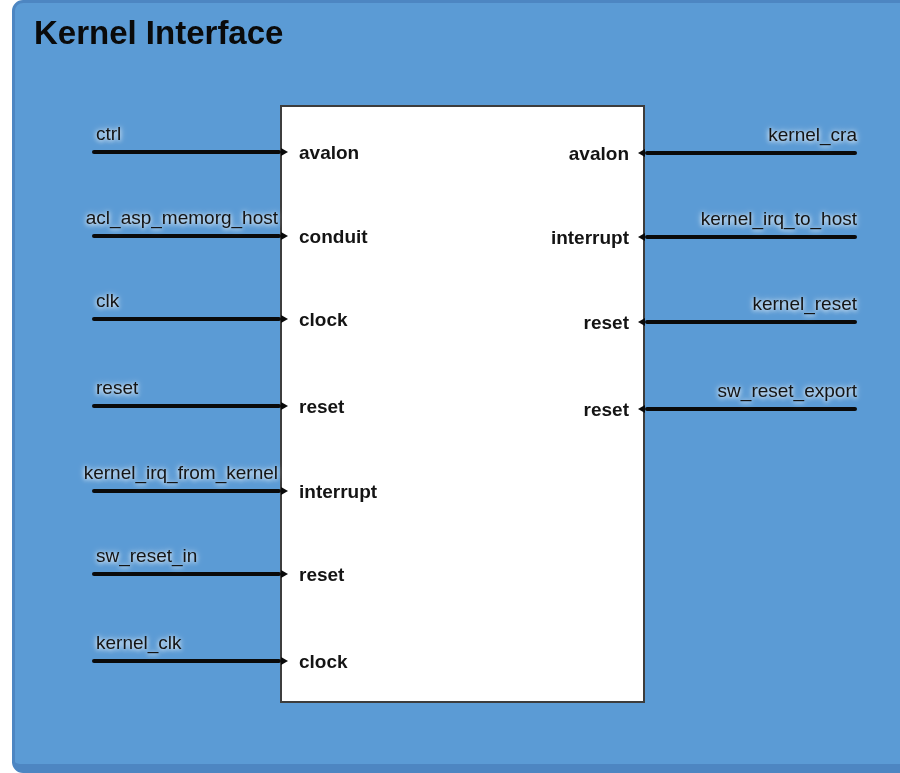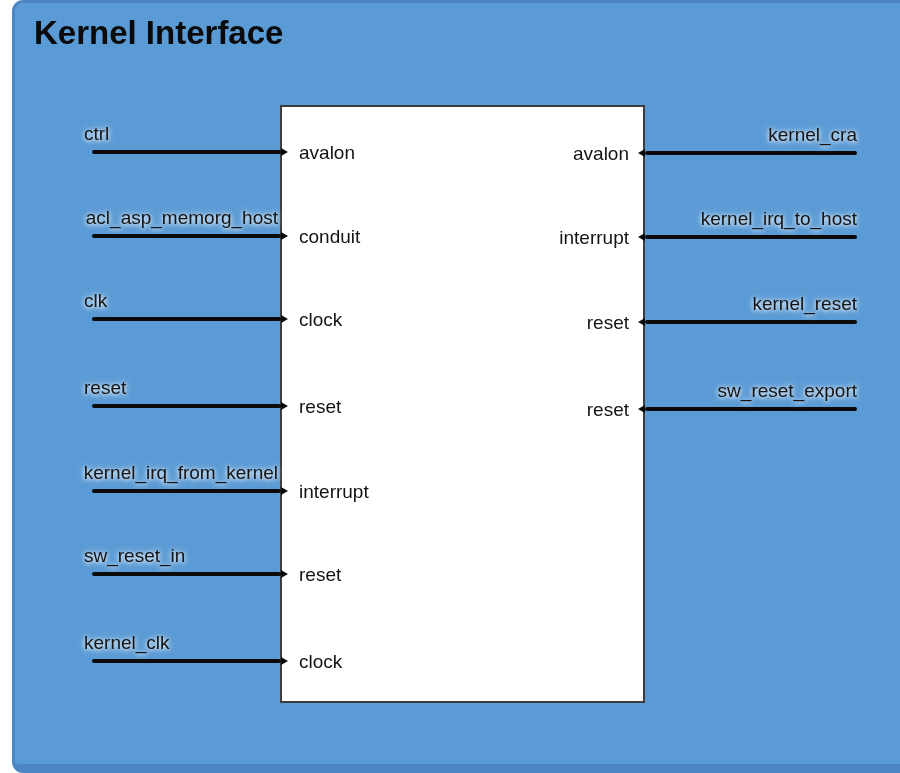--- a/index.html
+++ b/index.html
@@ -71,23 +71,23 @@
   .sig, .ptype {
     position: absolute;
     white-space: nowrap;
     font-size: 19px;
     color: #141414;
     line-height: 26px;
     height: 26px;
     text-shadow: 0 1px 4px rgba(255,255,255,0.9), 0 0 7px rgba(255,255,255,0.75);
   }
   .sig   { top: calc(var(--y) - 31px); }
-  .ptype { top: calc(var(--y) - 12px); }
+  .ptype { top: calc(var(--y) - 12px); font-weight: bold; }
 
-  .port.left .sig          { left: 72px; }
+  .port.left .sig          { left: 84px; }
   .port.left.longlabel .sig{ left: auto; right: 634px; }  
   .port.left .ptype        { left: 287px; }
 
   .port.right .sig   { right: 55px;  text-align: right; padding-left: 48px; }  
   .port.right .ptype { right: 283px; text-align: right; }  
 </style>
 </head>
 <body>
 
 <div class="stage">

